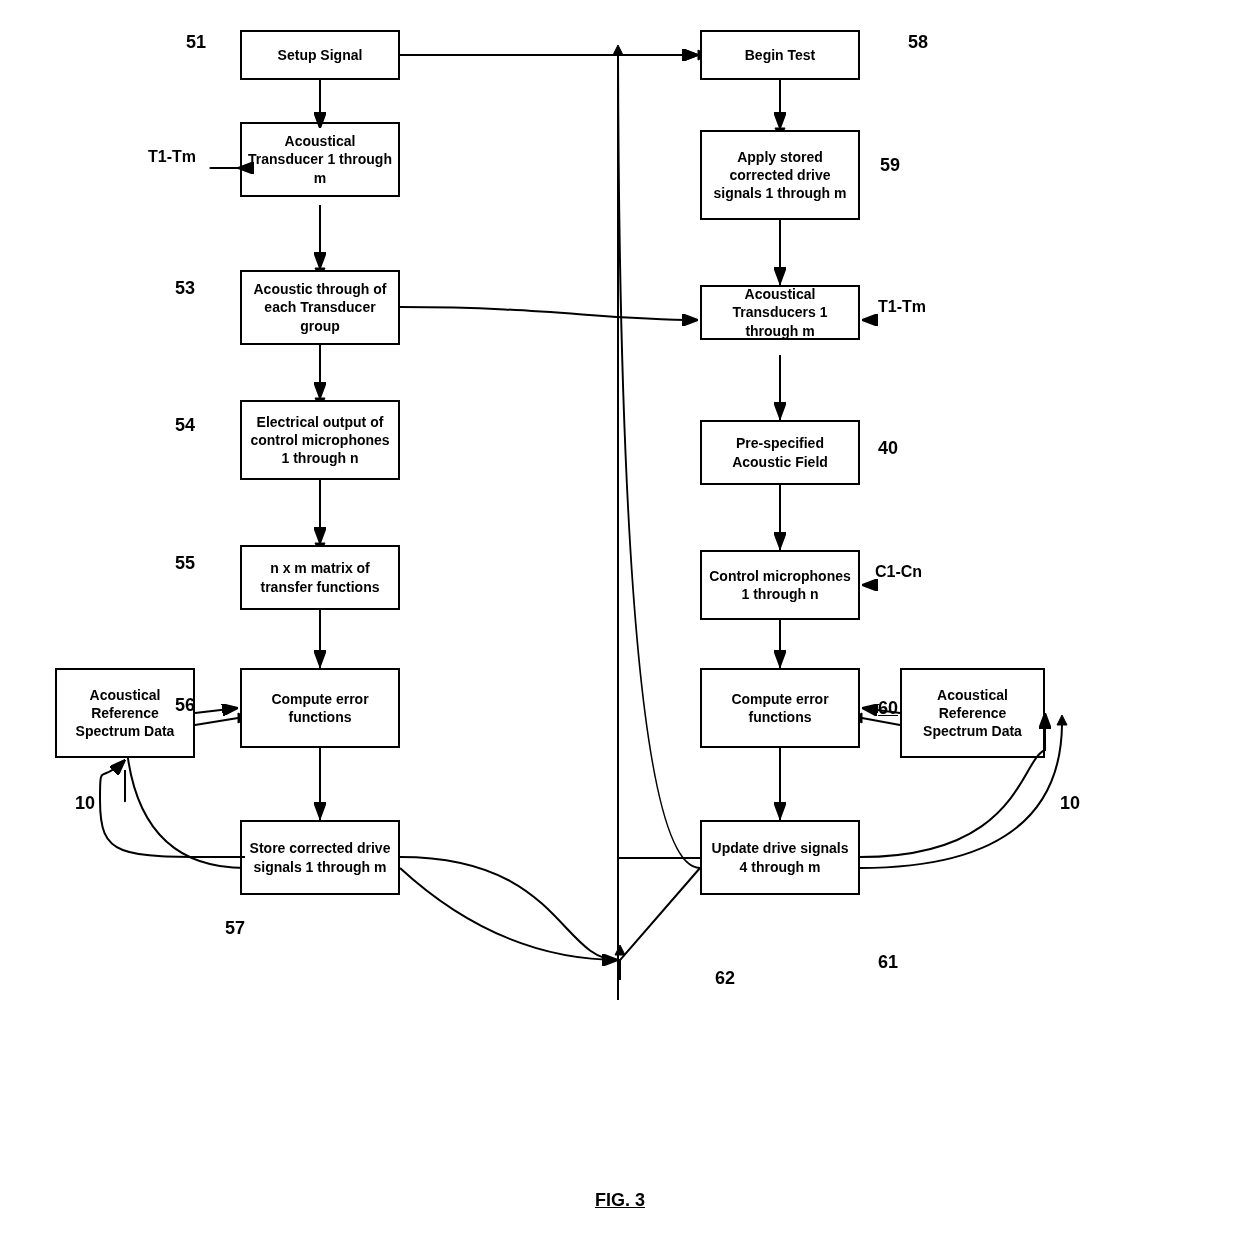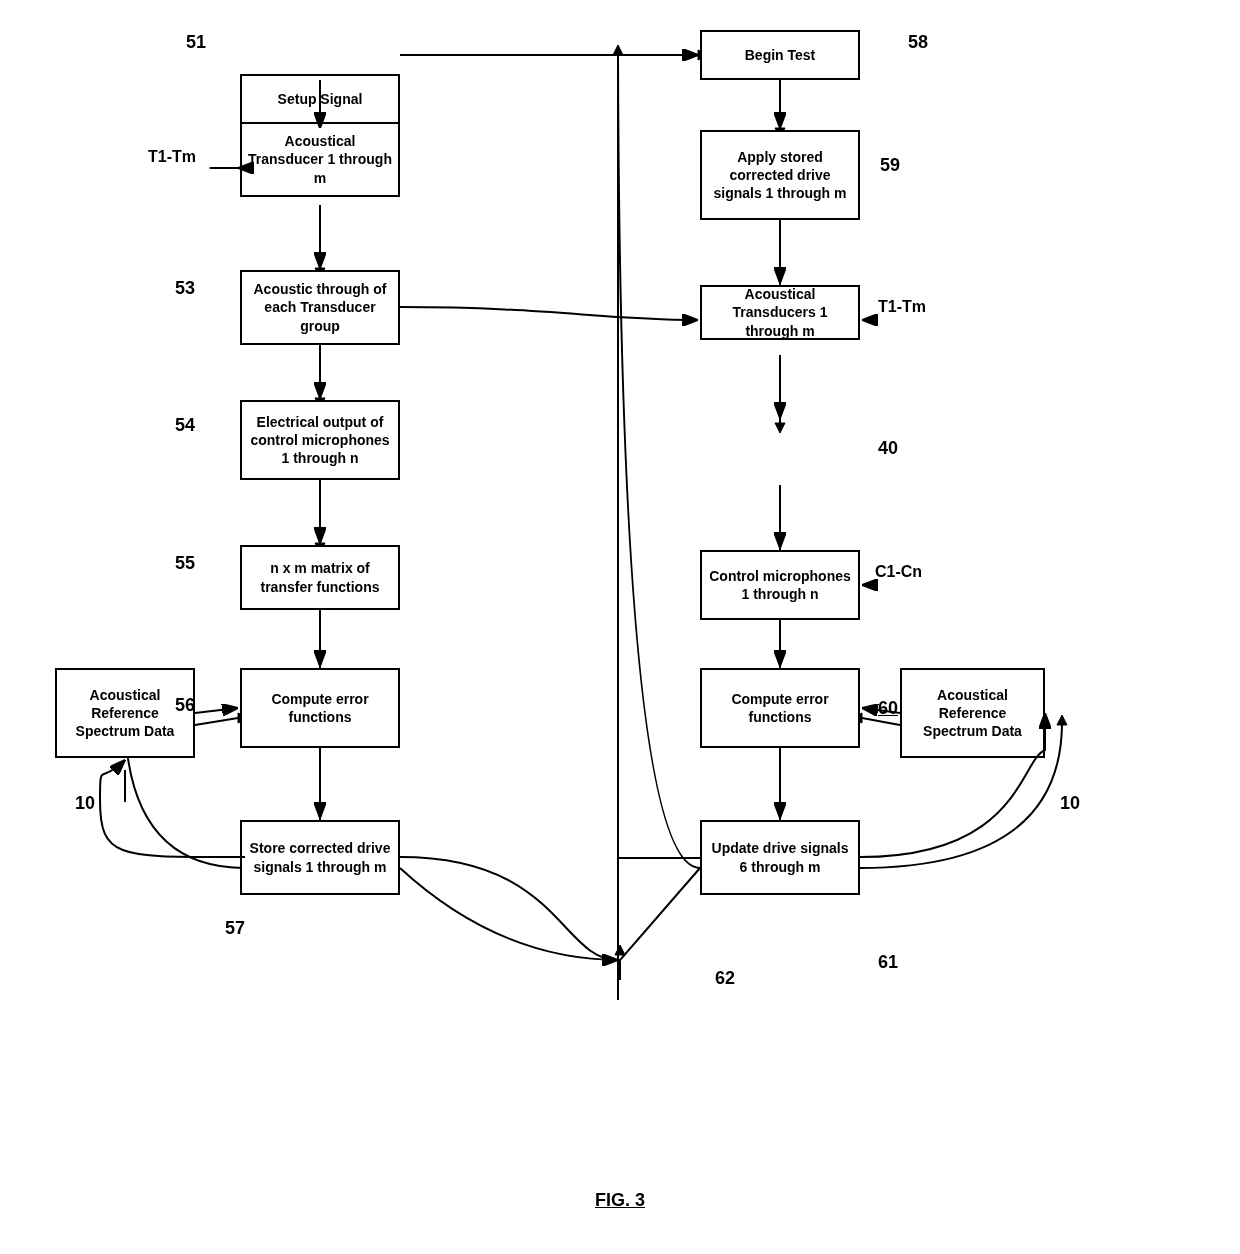--- a/index.html
+++ b/index.html
@@ -123,21 +123,21 @@
 
     <path d="M 125 770 Q 125 820 125 790"></path>
 
     <path d="M 700 868 L 620 960 L 620 980"></path>
 
     <path d="M 400 868 Q 500 960 620 960"></path>
     <polygon points="615,955 620,945 625,955"></polygon>
 
   </svg>
 
-  <div class="box" style="left:240px; top:30px; width:160px; height:50px;margin-top:44px;">
+  <div class="box" style="left:240px; top:30px; width:160px; height:50px;">
     <span>Setup Signal</span>
   </div>
 
   <div class="box" style="left:240px; top:122px; width:160px; height:75px;">
     <span>Acoustical Transducer 1 through m</span>
   </div>
 
   <div class="box" style="left:240px; top:270px; width:160px; height:75px;">
     <span>Acoustic through of each Transducer group</span>
   </div>
@@ -167,35 +167,38 @@
   </div>
 
   <div class="box" style="left:700px; top:130px; width:160px; height:90px;">
     <span>Apply stored corrected drive signals 1 through m</span>
   </div>
 
   <div class="box" style="left:700px; top:285px; width:160px; height:55px;">
     <span>Acoustical Transducers 1 through m</span>
   </div>
 
+  <div class="box" style="left:700px; top:420px; width:160px; height:65px;">
+    <span>Pre-specified Acoustic Field</span>
+  </div>
 
   <div class="box" style="left:700px; top:550px; width:160px; height:70px;">
     <span>Control microphones 1 through n</span>
   </div>
 
   <div class="box" style="left:900px; top:668px; width:145px; height:90px;">
     <span>Acoustical Reference Spectrum Data</span>
   </div>
 
   <div class="box" style="left:700px; top:668px; width:160px; height:80px;">
     <span>Compute error functions</span>
   </div>
 
   <div class="box" style="left:700px; top:820px; width:160px; height:75px;">
-    <span>Update drive signals 6 through m</span>
+    <span>Update drive signals 4 through m</span>
   </div>
 
   <div class="label" style="left:186px; top:32px; font-size:18px;">51</div>
 
   <div class="label" style="left:148px; top:148px; font-size:16px;">T1-Tm</div>
 
   <div class="label" style="left:175px; top:278px; font-size:18px;">53</div>
 
   <div class="label" style="left:175px; top:415px; font-size:18px;">54</div>
 

